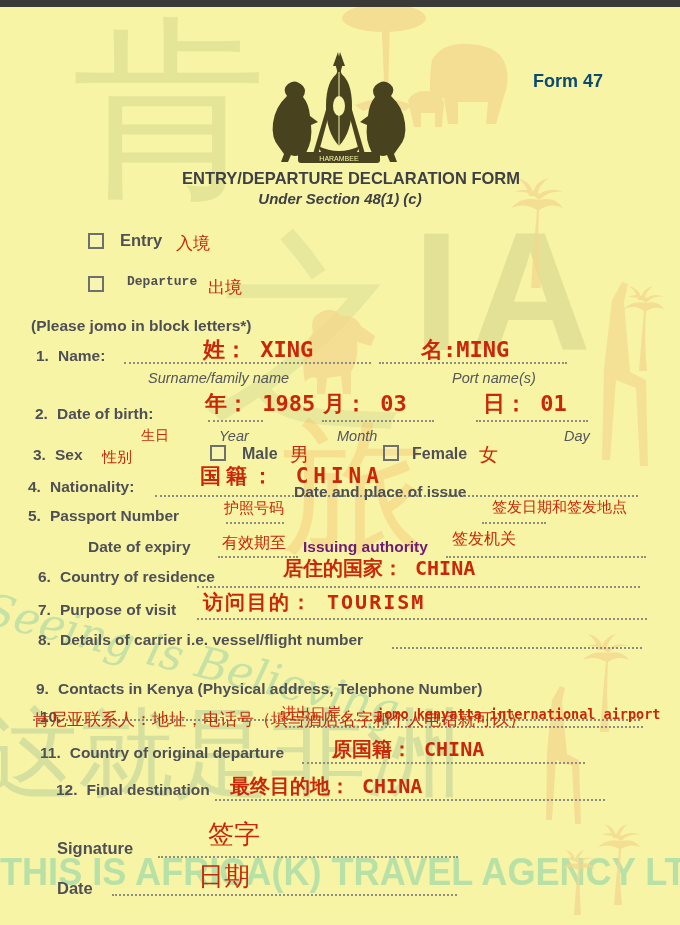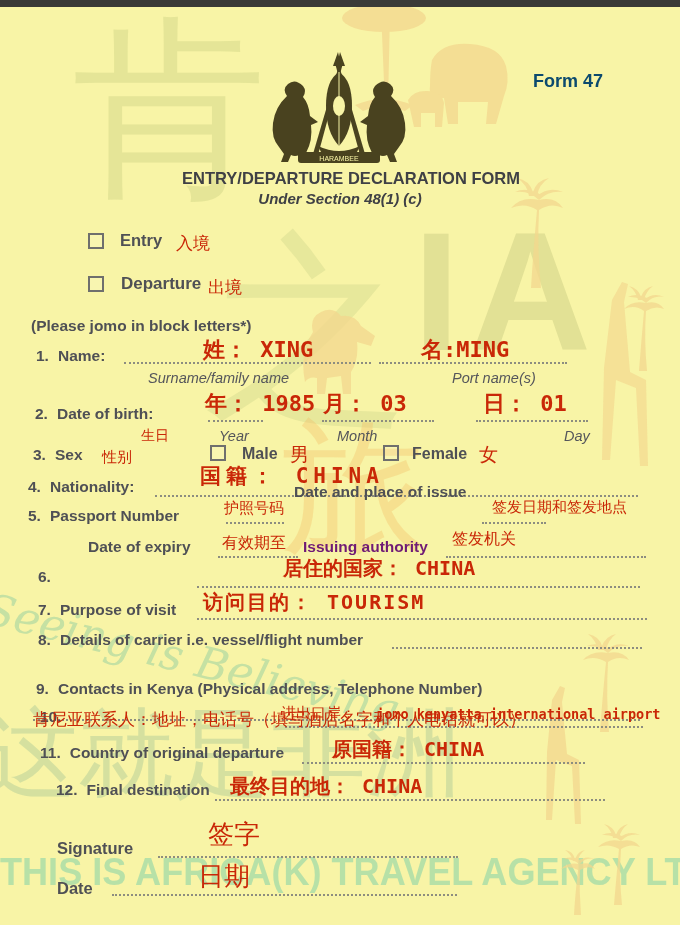--- a/index.html
+++ b/index.html
@@ -95,21 +95,21 @@
   <div class="abs" style="left:533px;top:71px;font-size:18px;font-weight:bold;color:#0c4a6e;z-index:5;">Form 47</div>
 
   <div class="title" style="top:169px;font-size:16.5px;margin-left:11px;">ENTRY/DEPARTURE DECLARATION FORM</div>
   <div class="title" style="top:190px;font-size:15px;font-style:italic;">Under Section 48(1) (c)</div>
 
   <div class="cb" style="left:88px;top:233px;"></div>
   <div class="abs" style="left:120px;top:231px;font-size:16.5px;font-weight:bold;color:#4f5055;z-index:5;">Entry</div>
   <div class="rc" style="left:176px;top:232px;font-size:17px;">入境</div>
 
   <div class="cb" style="left:88px;top:276px;"></div>
-  <div class="abs" style="left:121px;top:274px;font-size:17px;font-weight:bold;color:#4f5055;z-index:5;">Departure</div>
+  <div class="abs" style="left:127px;top:274px;font-size:13px;font-weight:bold;color:#4f5055;z-index:5;font-family:Liberation Mono, monospace;">Departure</div>
   <div class="rc" style="left:208px;top:276px;font-size:17px;">出境</div>
 
   <div class="abs" style="left:31px;top:317px;font-size:15.5px;font-weight:bold;color:#4f5055;z-index:5;">(Please jomo in block letters*)</div>
 
   <div class="rv" style="left:421px;top:335px;font-size:22px;">名:MING</div>
   <div class="rv" style="left:203px;top:335px;font-size:22px;">姓： XING</div>
   <div class="lbl" style="left:36px;top:347px;">
     <span>1.</span>
     <span>Name:</span>
   </div>
@@ -165,20 +165,21 @@
   <div class="abs" style="left:88px;top:538px;font-size:15.5px;font-weight:bold;color:#4f5055;z-index:5;">Date of expiry</div>
   <div class="rc" style="left:222px;top:533px;font-size:16px;">有效期至</div>
   <div class="dot" style="left:218px;top:555px;width:80px;"></div>
   <div class="abs" style="left:303px;top:538px;font-size:15.5px;font-weight:bold;color:#701a75;z-index:5;">Issuing authority</div>
   <div class="rc" style="left:452px;top:529px;font-size:16px;">签发机关</div>
   <div class="dot" style="left:446px;top:555px;width:200px;"></div>
 
   <div class="rv" style="left:283px;top:555px;font-size:20px;">居住的国家： CHINA</div>
   <div class="lbl" style="left:38px;top:568px;">
     <span>6.</span>
+    <span>Country of residence</span>
   </div>
   <div class="dot" style="left:197px;top:585px;width:443px;"></div>
 
   <div class="rv" style="left:203px;top:589px;font-size:20px;letter-spacing:2px;">访问目的： TOURISM</div>
   <div class="lbl" style="left:38px;top:601px;">
     <span>7.</span>
     <span>Purpose of visit</span>
   </div>
   <div class="dot" style="left:197px;top:617px;width:450px;"></div>
 

